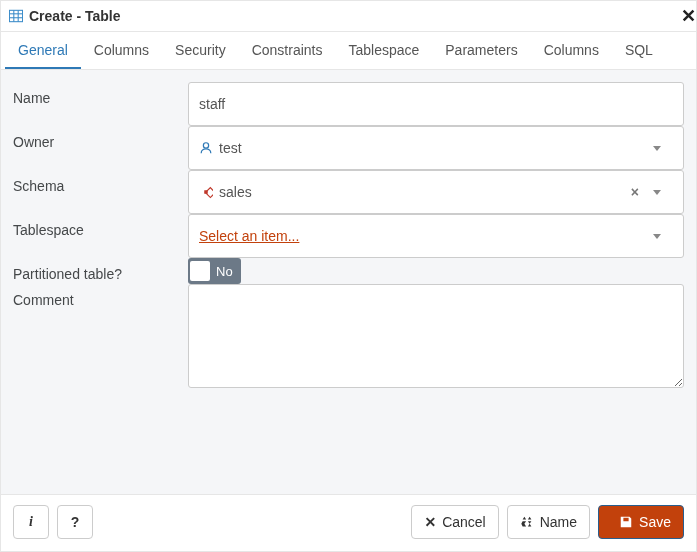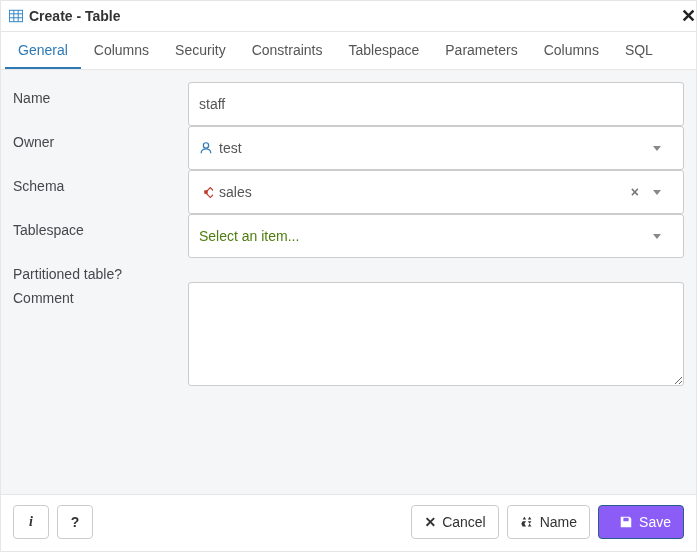--- a/index.html
+++ b/index.html
@@ -72,21 +72,21 @@
     border-radius: 3px;
     padding: 6px 10px;
     color: #555;
     font-size: 14px;
     display: flex;
     align-items: center;
     gap: 6px;
   }
   .control.select { padding-right: 18px; cursor: pointer; }
   .control .value { flex: 1; }
-  .control .placeholder { color: #4d7c0f; }
+  .control .placeholder { color: #c2410c; text-decoration: underline; }
   .control .clear-x { color: #777; font-weight: 700; margin-right: 4px; cursor: pointer; }
   .caret-down {
     width: 0; height: 0;
     border-left: 4px solid transparent;
     border-right: 4px solid transparent;
     border-top: 5px solid #888;
     margin: 0 4px;
   }
   textarea.control {
     height: 104px;
@@ -133,21 +133,21 @@
     padding: 0 12px;
     border: 1px solid #ccc;
     border-radius: 4px;
     background: #fff;
     color: #333;
     font-size: 14px;
     cursor: pointer;
   }
   .btn.icon-only { width: 36px; justify-content: center; padding: 0; font-weight:700; }
   .btn.primary {
-    background: #8b5cf6;
+    background: #c2410c;
     border-color: #285e8e;
     color: #fff;
     padding-left: 20px;
   }
   .btn svg { width: 14px; height: 14px; }
 </style>
 </head>
 <body>
 
 <div class="title-bar">
@@ -217,20 +217,26 @@
     <div class="field">
       <div class="control select">
         <span class="value placeholder">Select an item...</span>
         <span class="caret-down"></span>
       </div>
     </div>
   </div>
 
   <div class="row">
     <div class="label">Partitioned table?</div>
+    <div class="field">
+      <div class="toggle">
+        <div class="knob"></div>
+        <span class="tlabel">No</span>
+      </div>
+    </div>
   </div>
 
   <div class="row">
     <div class="label">Comment</div>
     <div class="field">
       <textarea class="control" style=""></textarea>
     </div>
   </div>
 
 </div>

